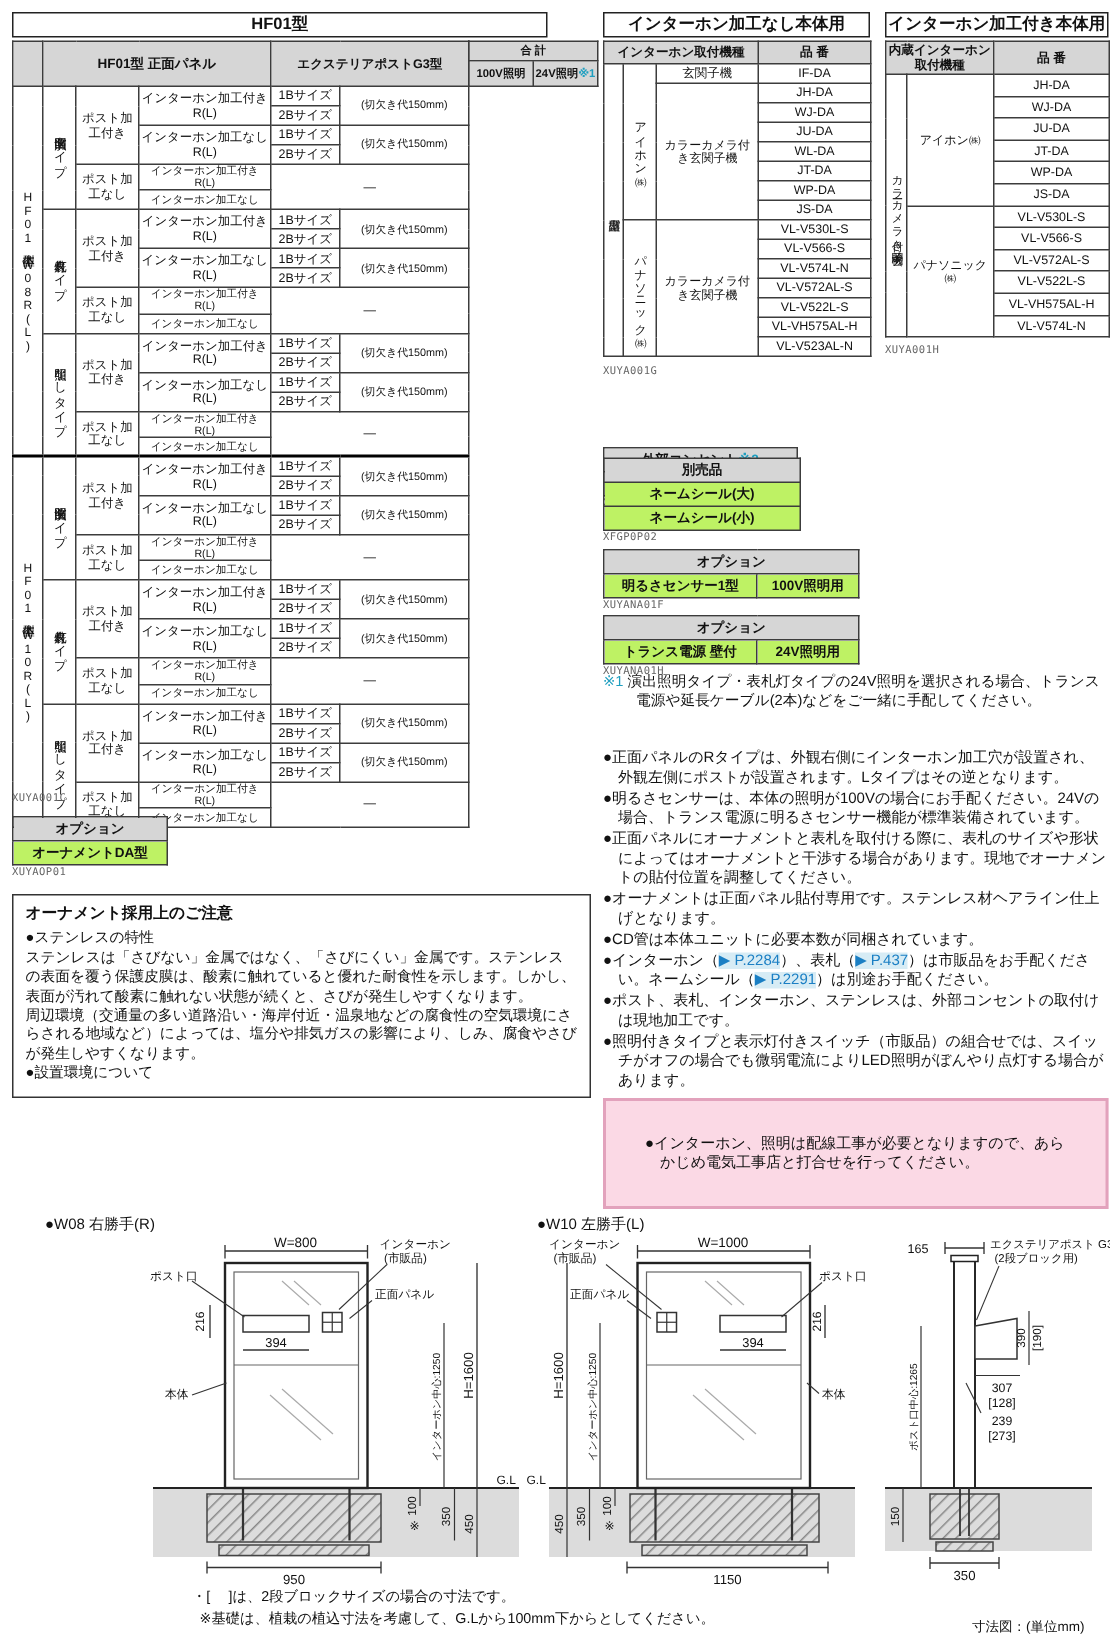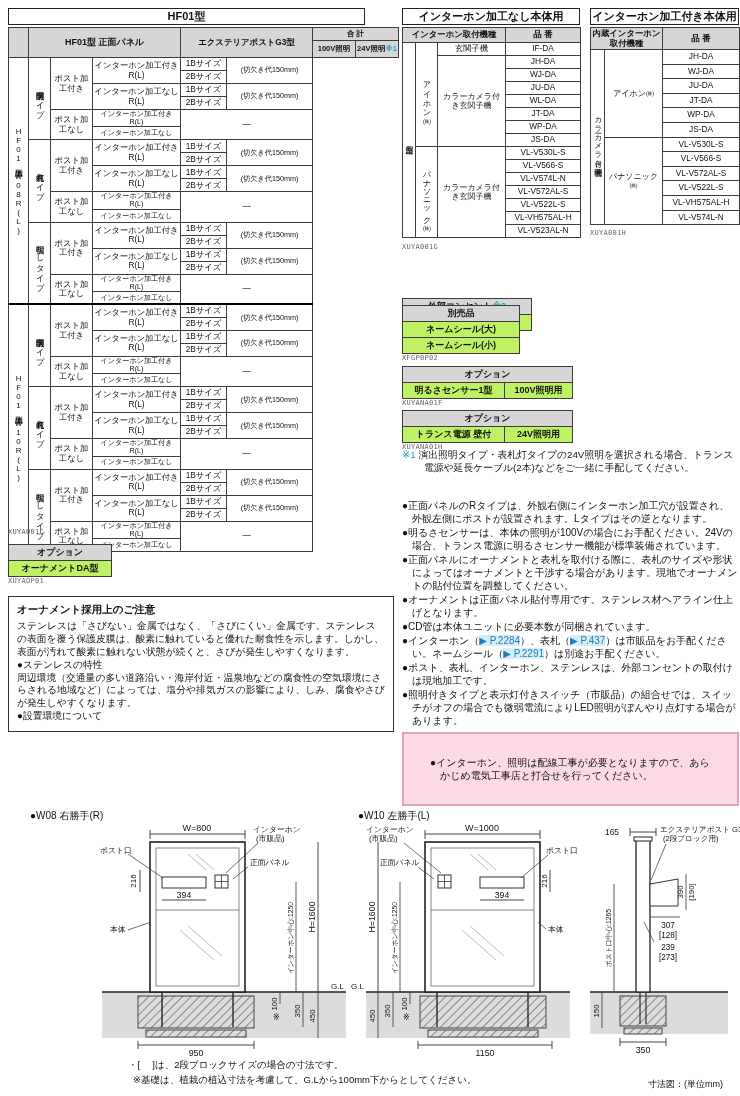--- a/index.html
+++ b/index.html
@@ -263,22 +263,22 @@
       <tr>
             <td>オーナメントDA型</td>
           </tr>
     </tbody>
       </table>
     <div class="code">XUYAOP01</div>
   </div>
 
   <div class="abs notice" style="left:8px;top:596px;width:386px;">
     <div class="nt">オーナメント採用上のご注意</div>
+    <div>●ステンレスの特性</div>
     <div>ステンレスは「さびない」金属ではなく、「さびにくい」金属です。ステンレスの表面を覆う保護皮膜は、酸素に触れていると優れた耐食性を示します。しかし、表面が汚れて酸素に触れない状態が続くと、さびが発生しやすくなります。</div>
-    <div>●ステンレスの特性</div>
     <div>周辺環境（交通量の多い道路沿い・海岸付近・温泉地などの腐食性の空気環境にさらされる地域など）によっては、塩分や排気ガスの影響により、しみ、腐食やさびが発生しやすくなります。</div>
     <div>●設置環境について</div>
   </div>
 
   <div class="abs tbar" style="left:402px;top:8px;width:178px;">インターホン加工なし本体用</div>
   <table class="abs ptab" style="left:402px;top:27px;width:178px;">
     <colgroup>
         <col style="width:13px">
         <col style="width:22px">
         <col style="width:68px">
@@ -351,21 +351,21 @@
             <th><span>外部コンセント</span><span class="mark">※2</span></th>
           </tr>
       <tr>
             <td>100V用</td>
           </tr>
     </tbody>
       </table>
     <div class="code">XUYANA01E</div>
   </div>
 
-  <div class="abs optbox" style="left:402px;top:305px;width:118px;">
+  <div class="abs optbox" style="left:402px;top:305px;width:132px;">
     <table style="border:1.4px solid #111">
       <tbody>
           <tr>
             <th>別売品</th>
           </tr>
       <tr>
             <td>ネームシール(大)</td>
           </tr>
       <tr>
             <td>ネームシール(小)</td>

